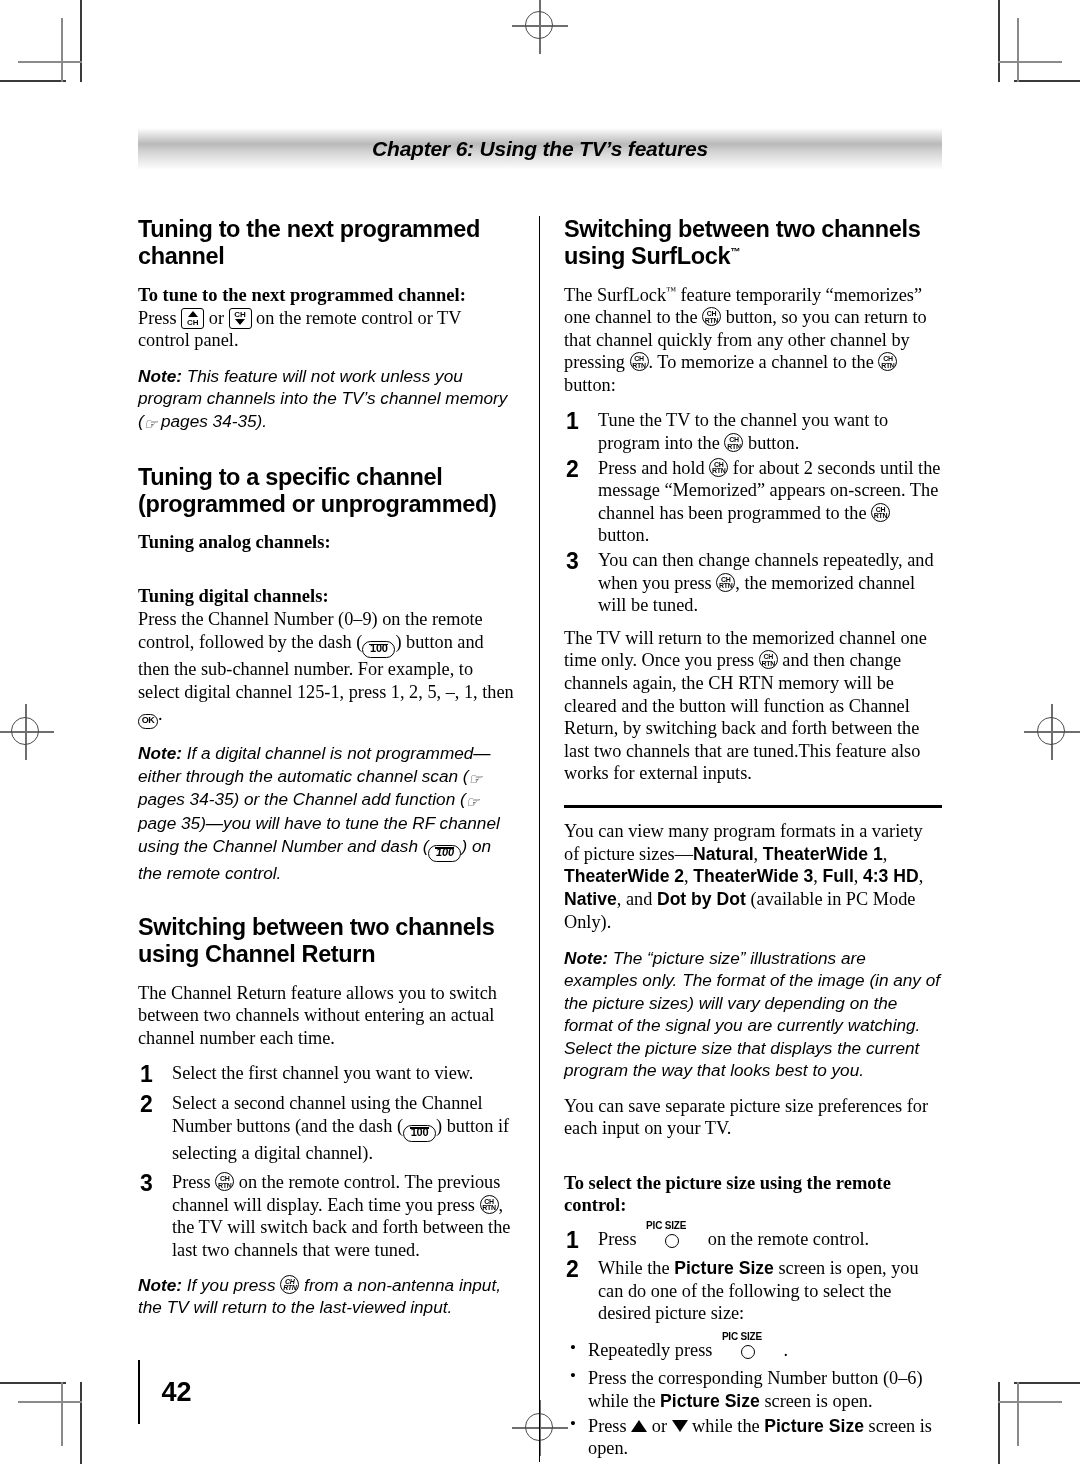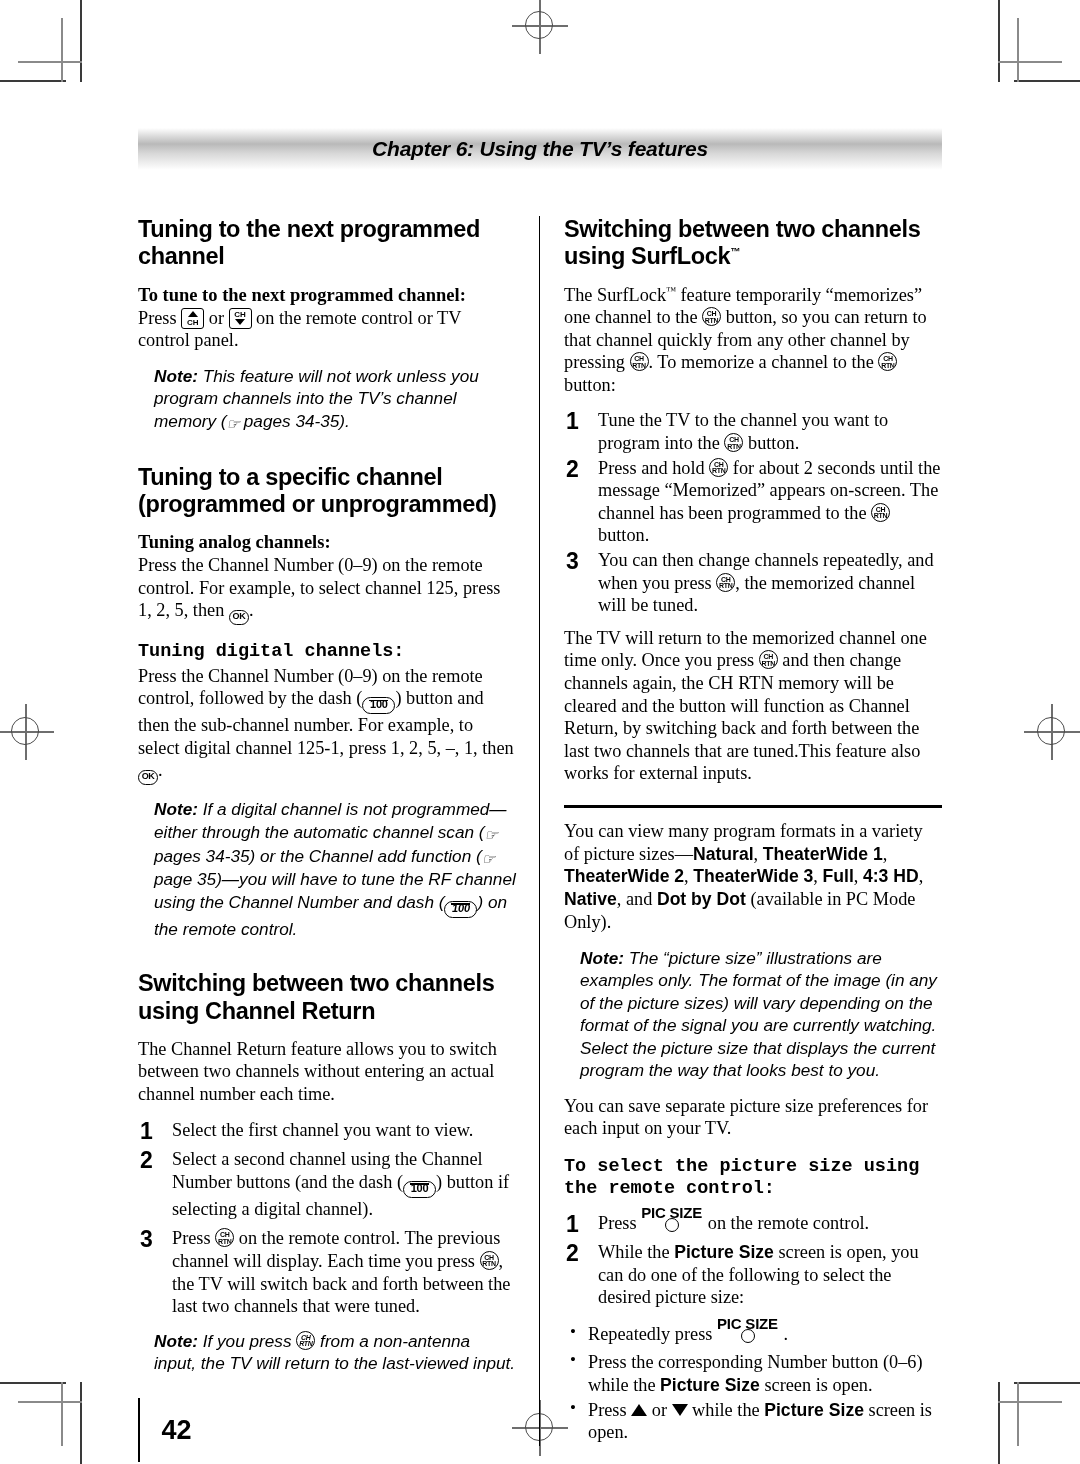--- a/index.html
+++ b/index.html
@@ -92,35 +92,35 @@
   }
   h2.sec.spaced { margin-top: 30px; }
 
   h3.sub {
     font-family: "Liberation Serif", serif;
     font-weight: bold;
     font-size: 18.5px;
     line-height: 1.2;
     margin: 0 0 1px 0;
   }
-  h3.sub.gap { margin-top: 16px; font-family: Liberation Mono, monospace; }
+  h3.sub.gap { margin-top: 32px; }
 
   p.body {
     font-size: 18.3px;
     line-height: 1.235;
     margin: 0 0 13px 0;
     text-align: left;
   }
 
   p.note {
     font-family: "Liberation Sans", sans-serif;
     font-style: italic;
     font-size: 17.2px;
     line-height: 1.31;
-    margin: 12px 0 13px 16px;
+    margin: 12px 0 13px 0;
   }
   p.note b {
     font-style: italic;
     font-weight: bold;
   }
 
   
   ol.steps {
     list-style: none;
     margin: 6px 0 10px 0;
@@ -251,22 +251,22 @@
     position: relative;
     width: 62px;
     height: 19px;
     vertical-align: -3px;
   }
   .btn-picsize .cap {
     position: absolute;
     left: 0; right: 17px; top: -9px;
     font-family: "Liberation Sans", sans-serif;
     font-weight: bold;
-    font-size: 15px;
-    text-align: center;
+    font-size: 10px;
+    text-align: right;
     letter-spacing: -0.2px;
     white-space: nowrap;
   }
   .btn-picsize .circ {
     position: absolute;
     left: 50%; transform: translateX(-50%);
     top: 5px;
     width: 14px; height: 14px;
     border: 1.6px solid #000;
     border-radius: 50%;
@@ -295,21 +295,21 @@
     font-weight: bold;
     font-size: 28px;
     letter-spacing: -0.4px;
     margin: 6px 0 7px 0;
   }
 
   
   .pagenum-wrap {
     position: absolute;
     left: 138px;
-    top: 1398px;
+    top: 1360px;
     display: flex;
     align-items: center;
   }
   .pagenum-rule {
     width: 1.6px;
     height: 64px;
     background: #000;
     margin-right: 22px;
   }
   .pagenum {
@@ -383,21 +383,20 @@
 
         <h3 class="sub">To tune to the next programmed channel:</h3>
 
         <p class="body"><span>Press </span><span class="btn-chup"><span class="tri"></span><span class="lbl">CH</span></span><span> or </span><span class="btn-chdn"><span class="lbl">CH</span><span class="tri"></span></span><span> on the remote control or TV control panel.</span></p>
 
         <p class="note"><b>Note:</b><span> This feature will not work unless you program channels into the TV’s channel memory (</span><span class="hand">☞</span><span> pages 34-35).</span></p>
 
         <h2 class="sec spaced">Tuning to a specific channel (programmed or unprogrammed)</h2>
 
         <h3 class="sub">Tuning analog channels:</h3>
-        <p class="body"><span>Press the Channel Number (0–9) on the remote control. For example, to select channel 125, press 1, 2, 5, then </span><span class="btn-ok"><span>OK</span></span><span>.</span></p>
 
         <h3 class="sub gap">Tuning digital channels:</h3>
         <p class="body"><span>Press the Channel Number (0–9) on the remote control, followed by the dash (</span><span class="btn-100"><span class="bar"></span><span>100</span></span><span>) button and then the sub-channel number. For example, to select digital channel 125-1, press 1, 2, 5, –, 1, then </span><span class="btn-ok"><span>OK</span></span><span>.</span></p>
 
         <p class="note"><b>Note:</b><span> If a digital channel is not programmed—either through the automatic channel scan (</span><span class="hand">☞</span><span> pages 34-35) or the Channel add function (</span><span class="hand">☞</span><span> page 35)—you will have to tune the RF channel using the Channel Number and dash (</span><span class="btn-100"><span class="bar"></span><span>100</span></span><span>) on the remote control.</span></p>
 
         <h2 class="sec spaced">Switching between two channels using Channel Return</h2>
 
         <p class="body">The Channel Return feature allows you to switch between two channels without entering an actual channel number each time.</p>
 

